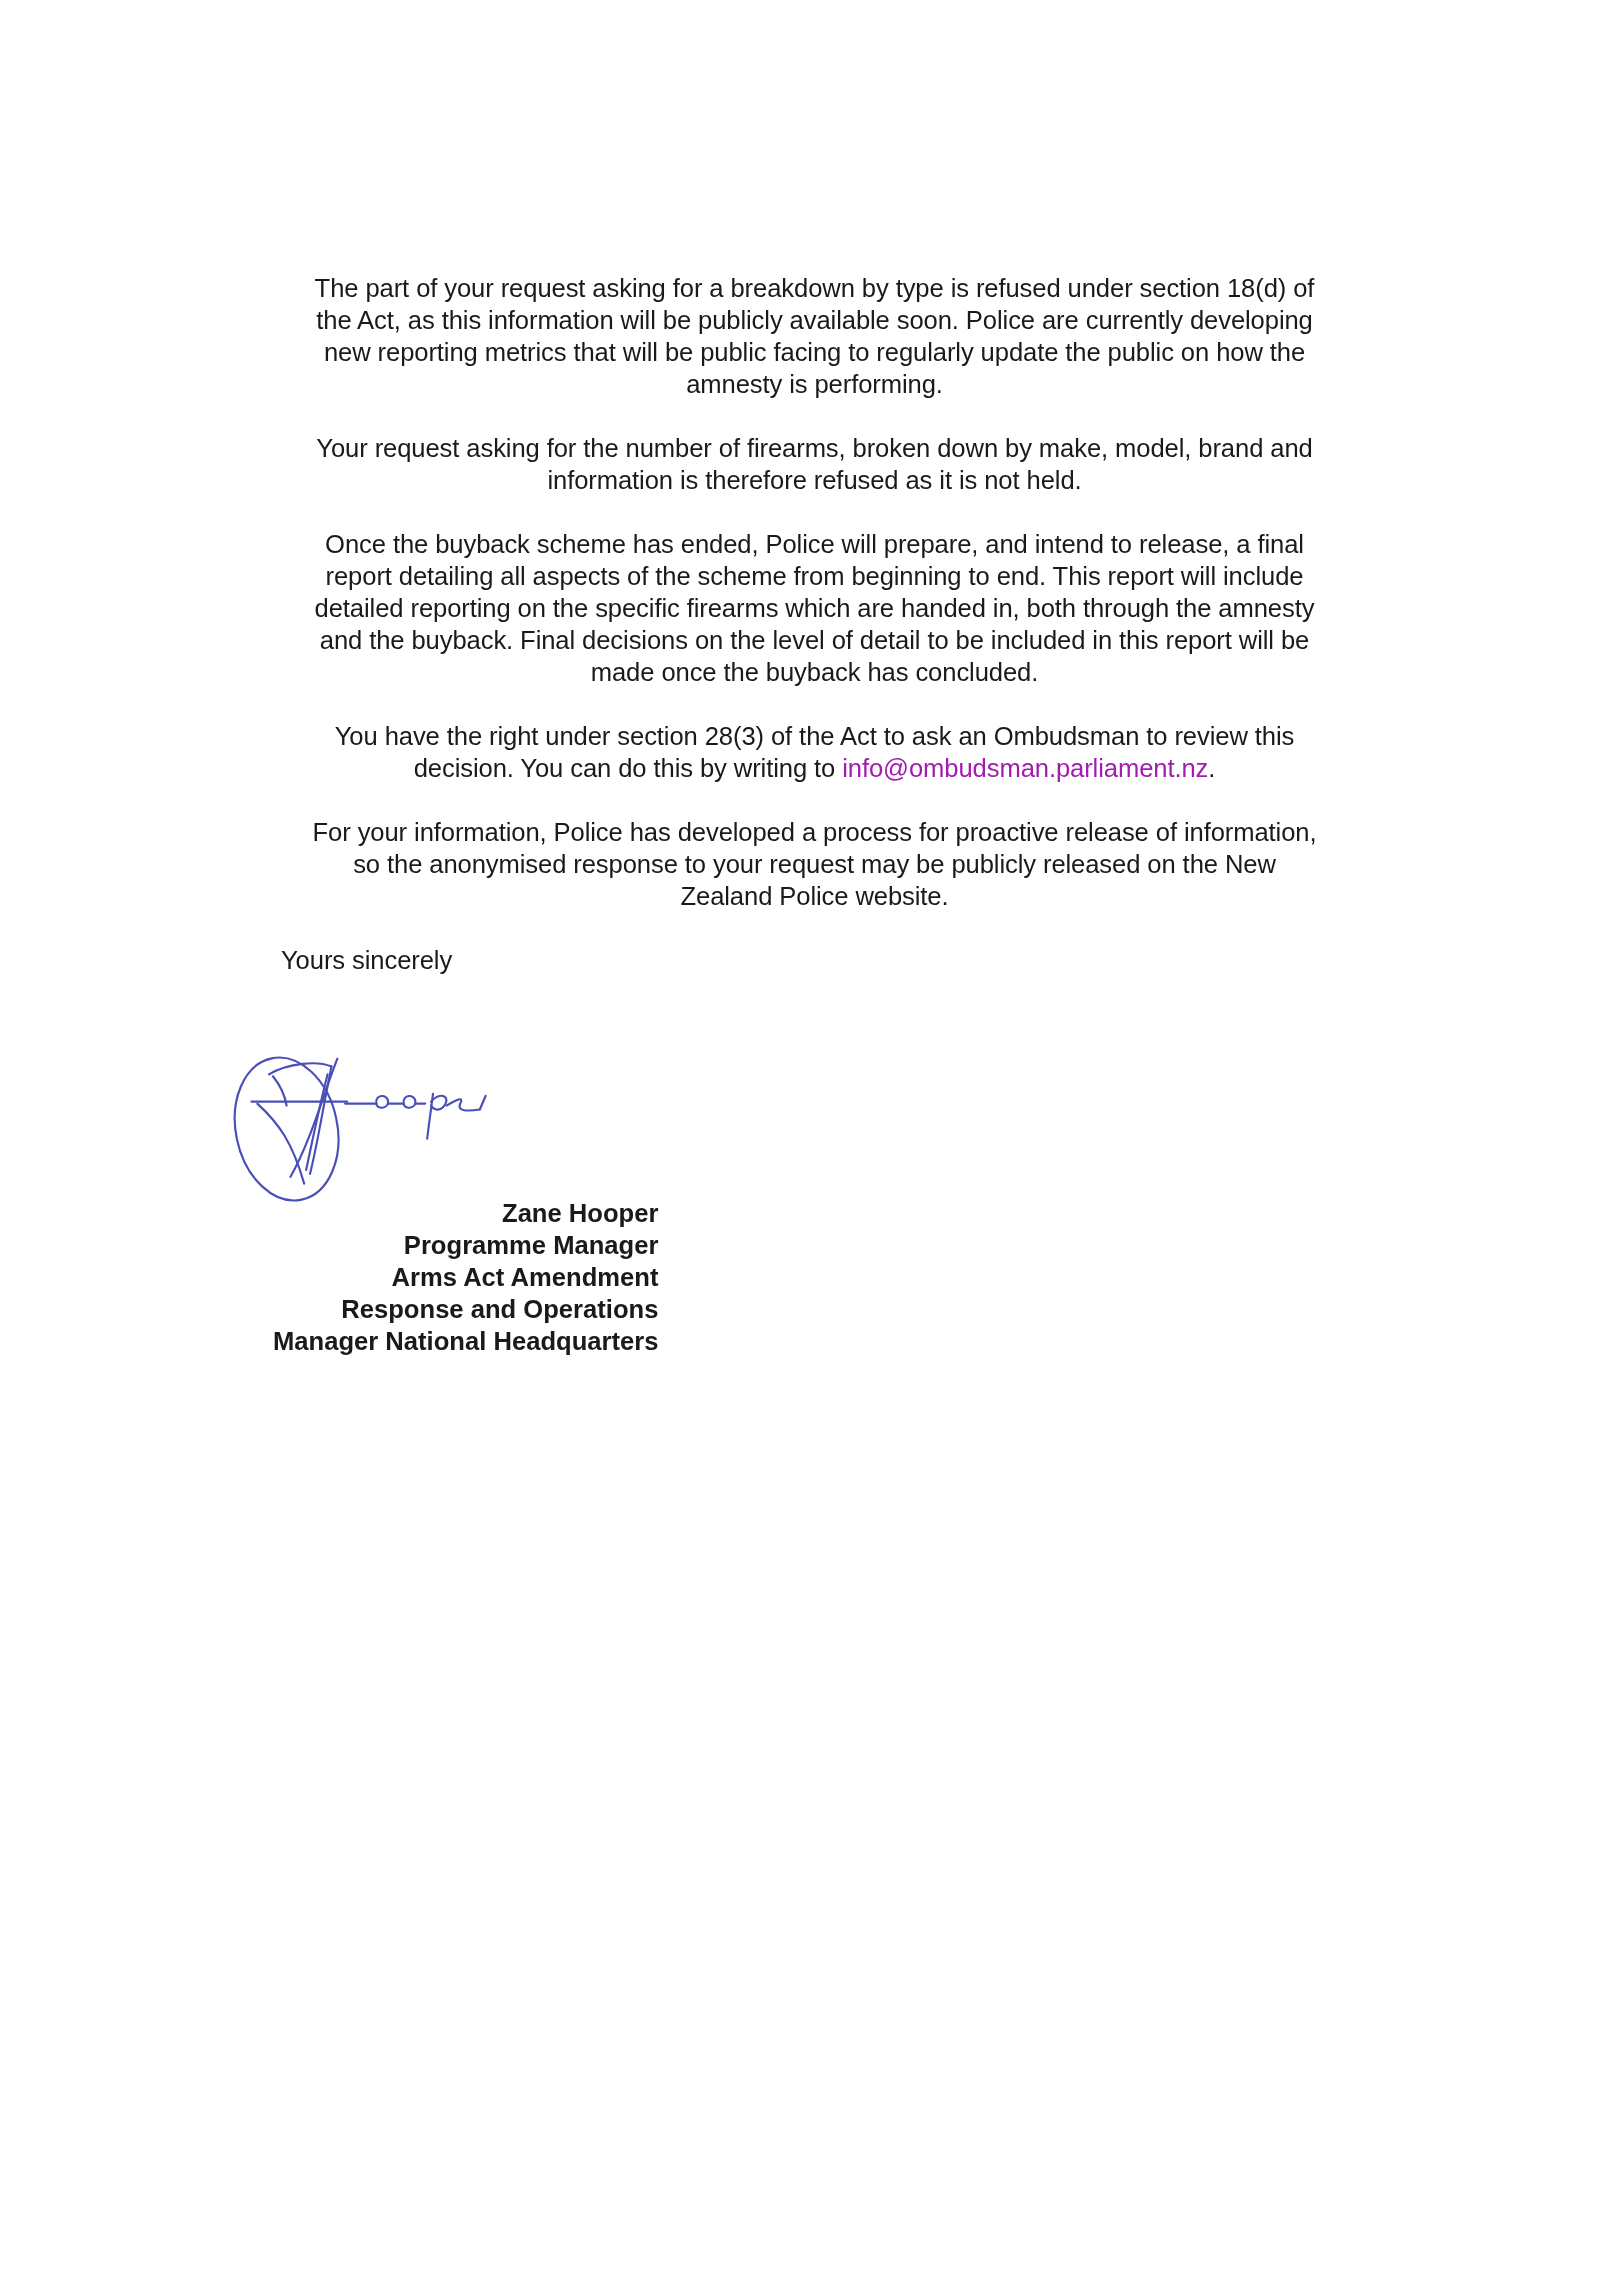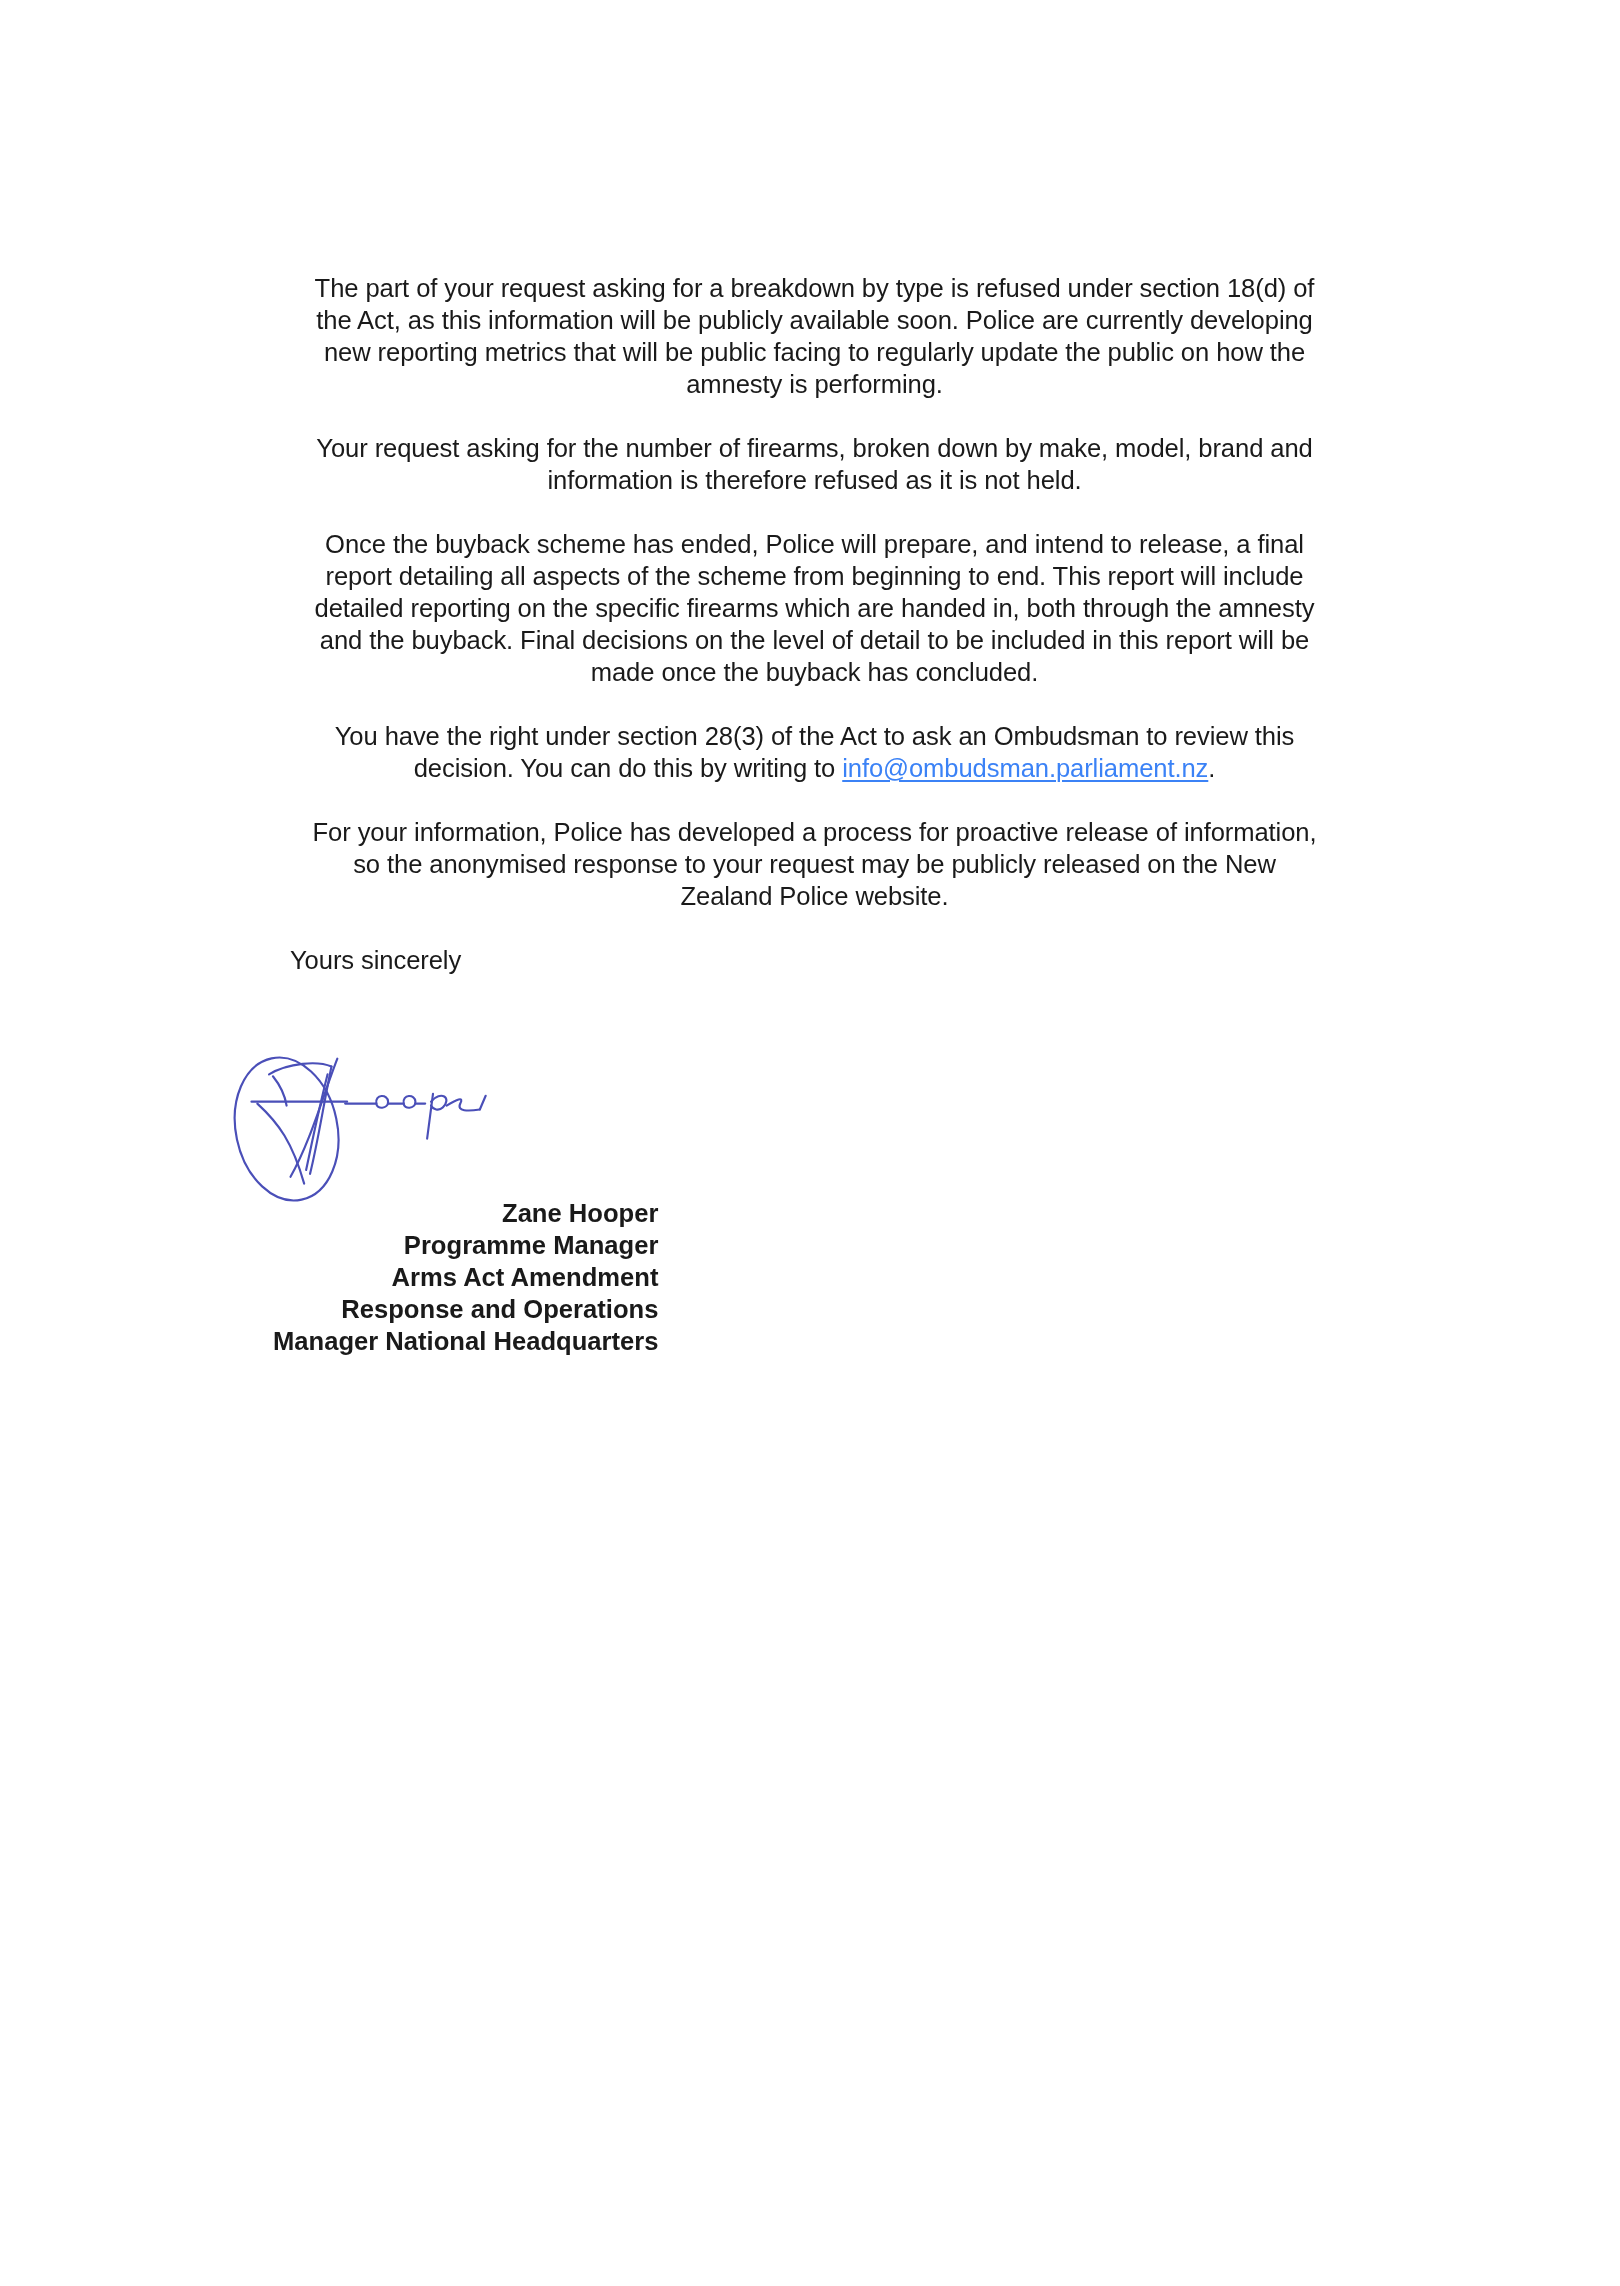--- a/index.html
+++ b/index.html
@@ -26,28 +26,27 @@
     }
     .para {
       margin: 0 0 32px 0;
       text-align: center;
     }
     .para .ln {
       display: block;
       white-space: nowrap;
     }
     .email-link {
-      color: #3b82f6;
-      text-decoration: underline;
+      color: #a21caf;
       text-decoration-thickness: 1.5px;
       text-underline-offset: 2.9px;
       cursor: pointer;
     }
     .closing {
-      margin: 17px;
+      margin: 8px;
     }
     .signature {
       position: absolute;
       left: 230px;
       top: 1045px;
       width: 283px;
       height: 166px;
     }
     .sig-block {
       position: absolute;

